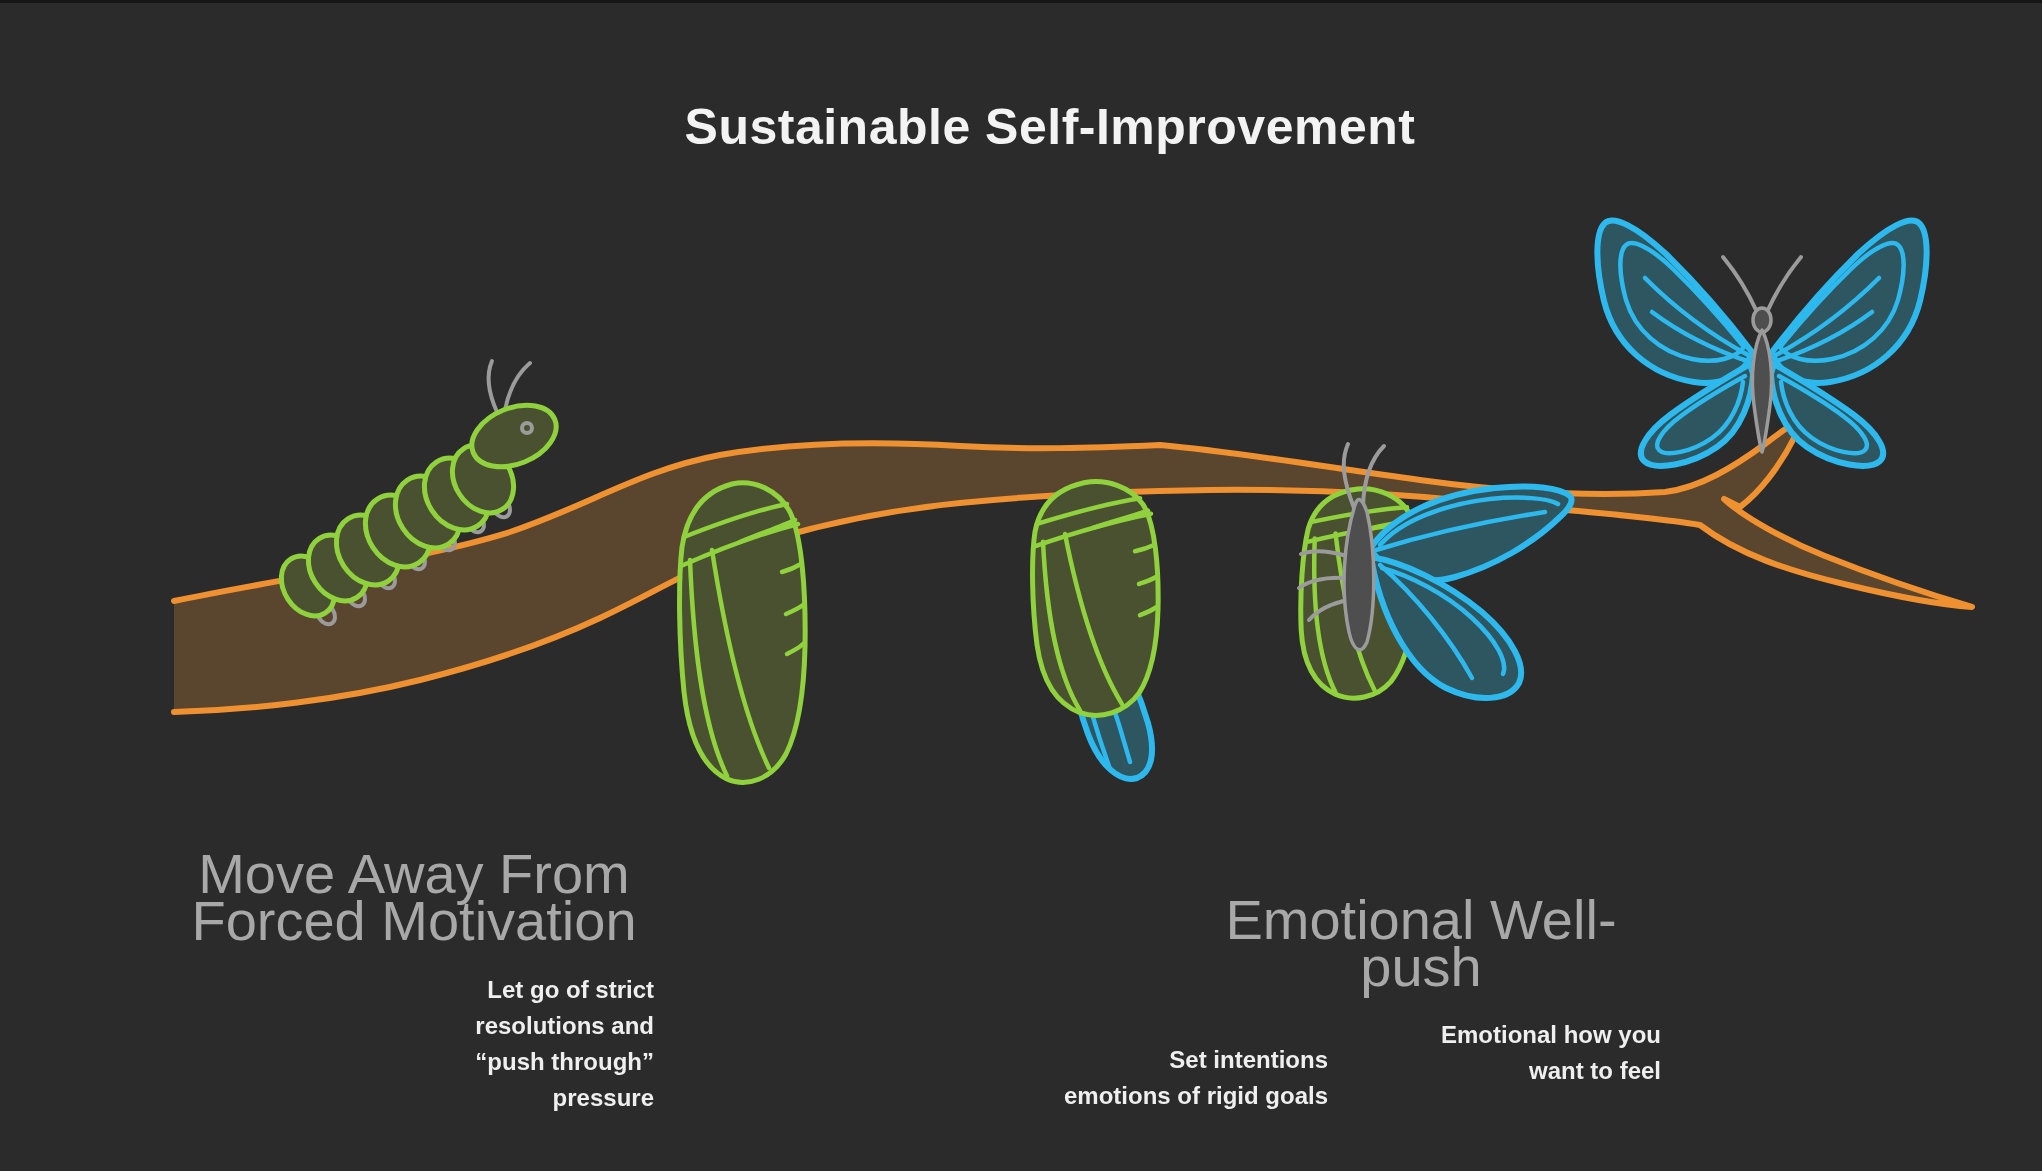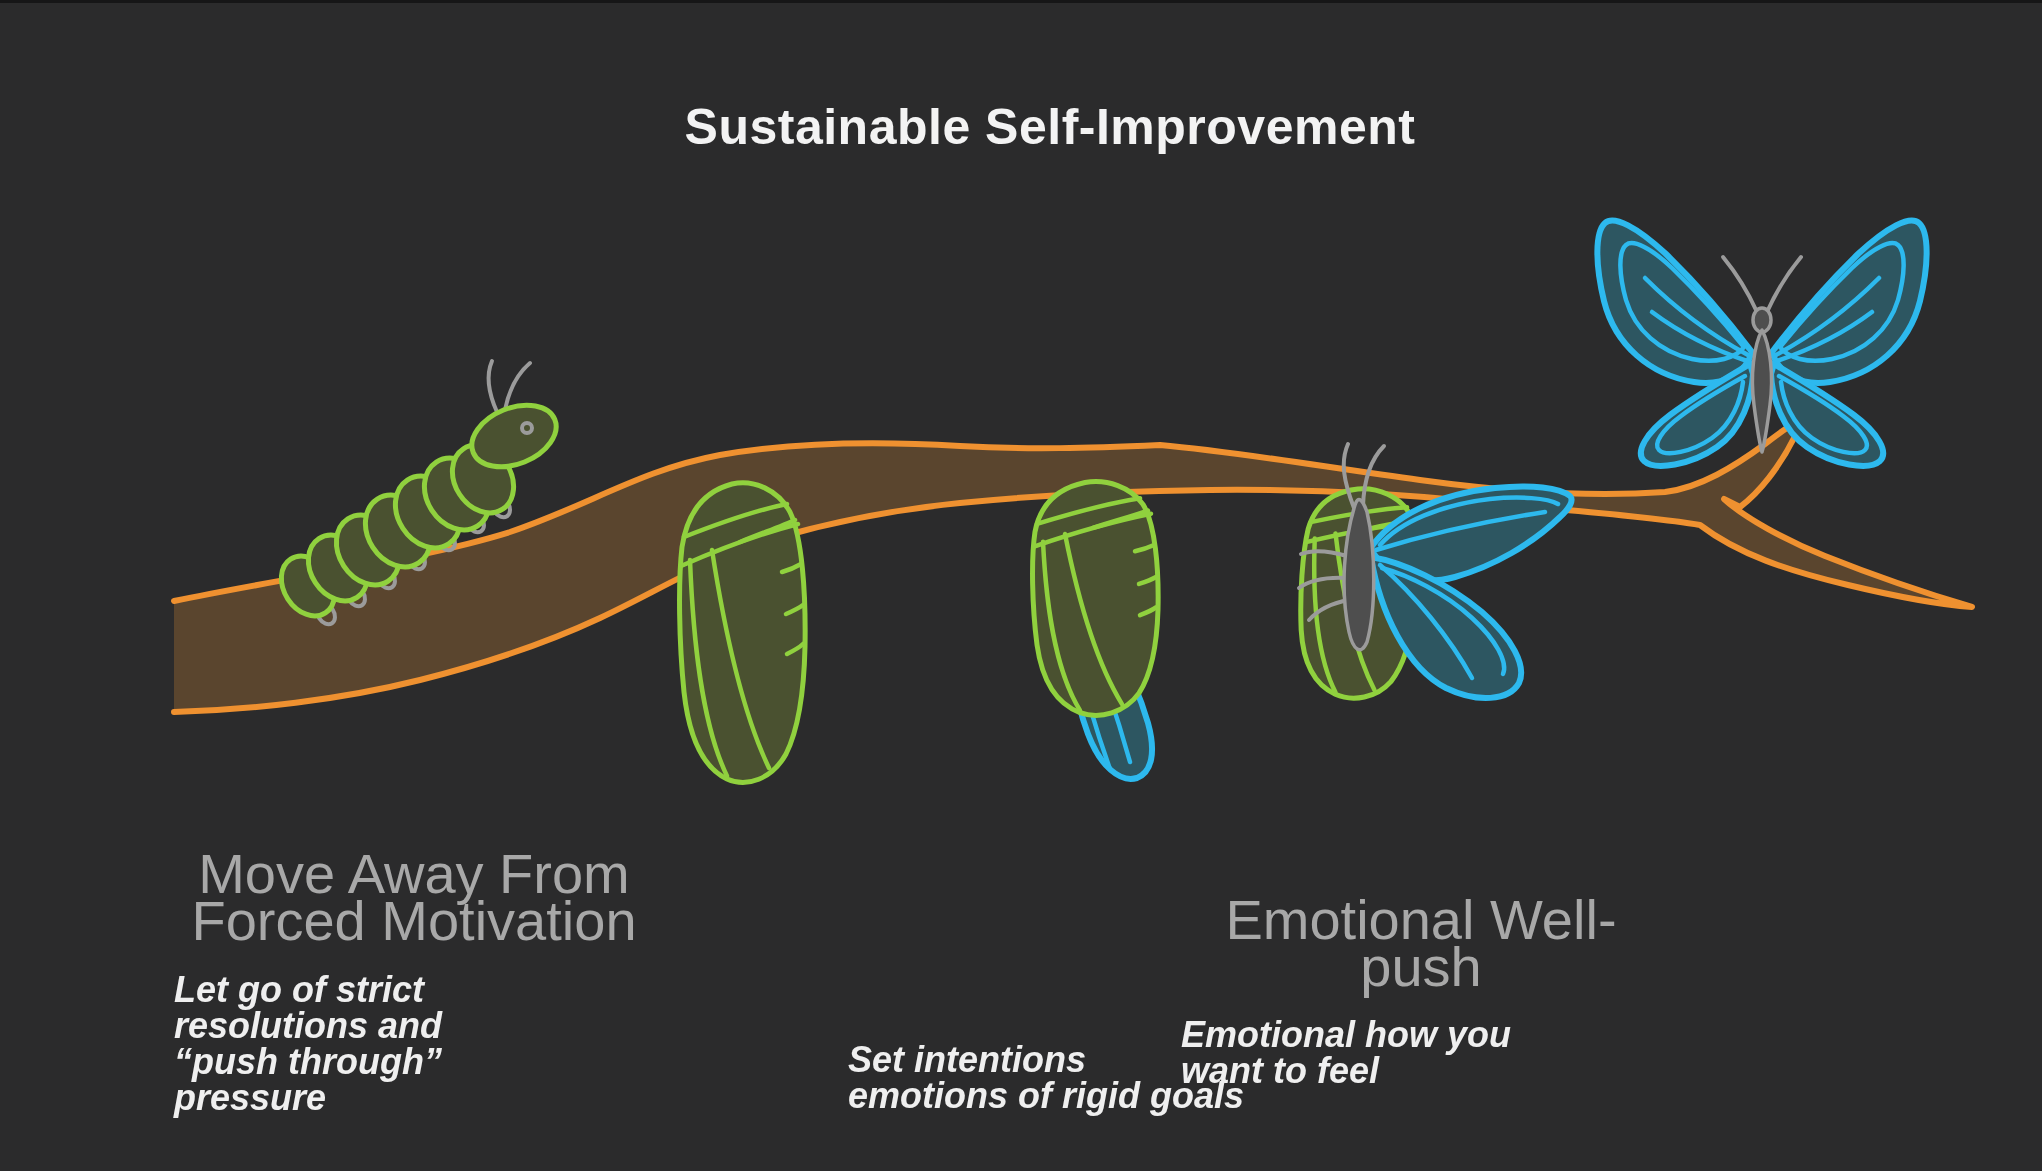--- a/index.html
+++ b/index.html
@@ -10,22 +10,22 @@
   }
   html,body{margin:0;padding:0;background:var(--background);}
   .canvas{position:relative;width:2042px;height:1171px;background:var(--background);
     overflow:hidden;font-family:"Liberation Sans",sans-serif;}
   .topline{position:absolute;top:0;left:0;width:100%;height:3px;background:#161617;}
   .title{position:absolute;left:450px;top:98px;width:1200px;margin:0;text-align:center;
     font-size:50px;font-weight:700;letter-spacing:.5px;color:var(--title-text);}
   .art{position:absolute;left:0;top:0;width:2042px;height:1171px;}
   .stage-heading{position:absolute;width:480px;text-align:center;font-size:56px;line-height:47px;
     font-weight:400;color:var(--heading-text);white-space:pre-line;margin:0;}
-  .stage-desc{position:absolute;width:480px;text-align:left;font-size:36px;line-height:36px;
-    font-weight:700;color:var(--description-text);white-space:pre-line;margin:0;font-style:italic;}
+  .stage-desc{position:absolute;width:480px;text-align:right;font-size:24px;line-height:36px;
+    font-weight:700;color:var(--description-text);white-space:pre-line;margin:0;}
   .c1h{left:174px;top:850px}  .c1d{left:174px;top:972px}
   .c2h{left:512px;top:897px}  .c2d{left:512px;top:969px}
   .c3h{left:848px;top:920px}  .c3d{left:848px;top:1042px}
   .c4h{left:1181px;top:896px} .c4d{left:1181px;top:1017px}
   .c5h{left:1513px;top:848px} .c5d{left:1513px;top:976px}
   
   .branch-fill{fill:var(--branch-fill);stroke:none;}
   .branch-line{fill:none;stroke:var(--branch-outline);stroke-width:6;stroke-linecap:round;stroke-linejoin:round;}
   .lime-shape{fill:var(--green-fill);stroke:var(--green);stroke-width:5;stroke-linejoin:round;vector-effect:non-scaling-stroke;}
   .lime-line{fill:none;stroke:var(--green);stroke-width:4.5;stroke-linecap:round;vector-effect:non-scaling-stroke;}

